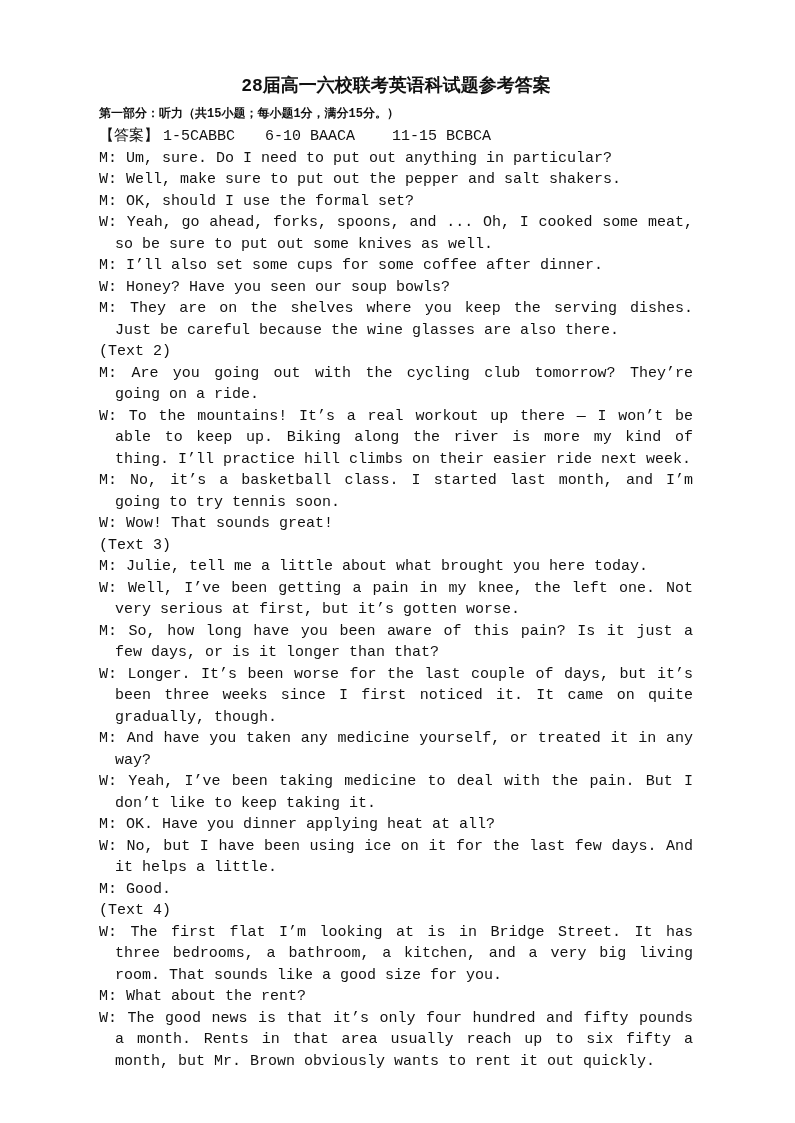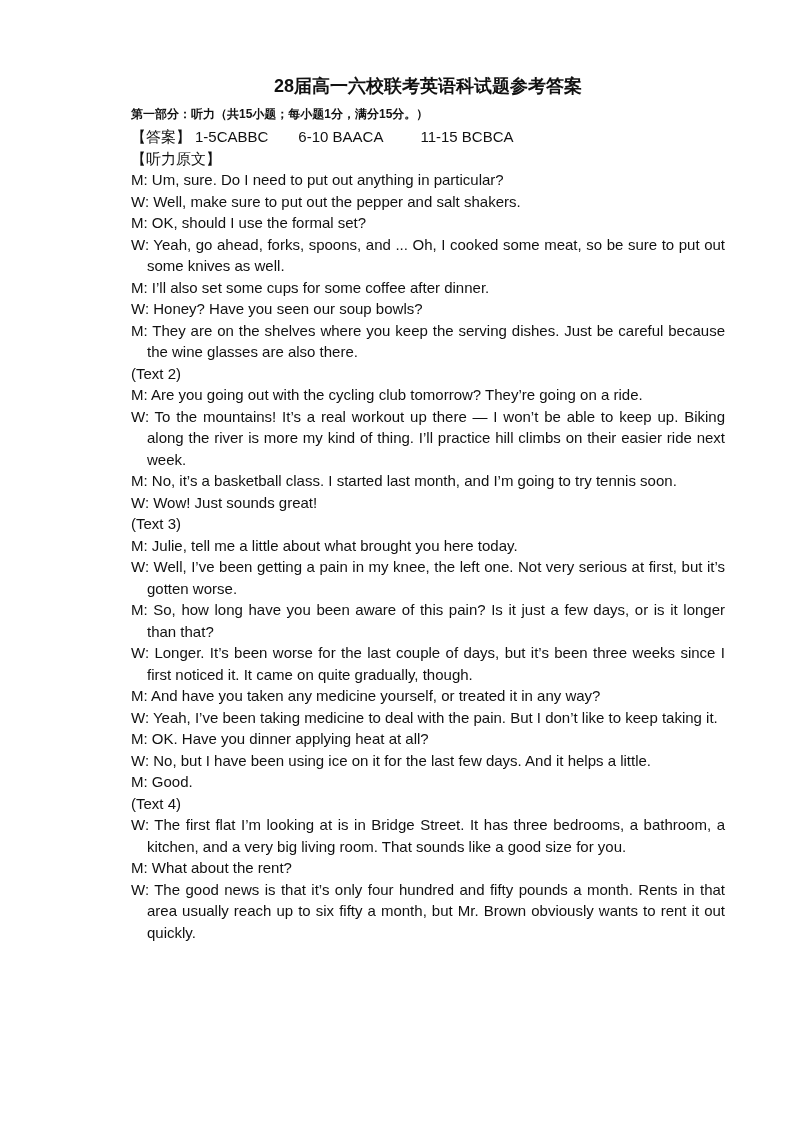--- a/index.html
+++ b/index.html
@@ -12,24 +12,23 @@
     height: 1123px;
     position: relative;
     overflow: hidden;
     color: #111;
   }
   .page {
     position: absolute;
     left: 99px;
     top: 74px;
     width: 594px;
-    font-family: Liberation Sans, sans-serif;
+    font-family: Liberation Mono, monospace;
     font-size: 15px;
     line-height: 21.5px;
-    margin-left: 32px;
   }
   .title {
     font-size: 18px;
     font-weight: 700;
     text-align: center;
     line-height: 24px;
     margin: 0 0 5px 0;
   }
   .section-heading {
     font-weight: 700;
@@ -61,35 +60,34 @@
 
 <div class="page">
   <h1 class="title">28届高一六校联考英语科试题参考答案</h1>
 
   <div class="section-heading">第一部分：听力（共15小题；每小题1分，满分15分。）</div>
 
   <div class="answers-line">
     <span class="answers-label">【答案】</span><span class="ans-g1">1-5CABBC</span><span class="ans-g2">6-10 BAACA</span><span>11-15 BCBCA</span>
   </div>
 
-  <div class="transcript-heading">【听力原文】</div>
 
   <div id="transcript">
       <div class="dialogue">M: Um, sure. Do I need to put out anything in particular?</div>
       <div class="dialogue">W: Well, make sure to put out the pepper and salt shakers.</div>
       <div class="dialogue">M: OK, should I use the formal set?</div>
       <div class="dialogue">W: Yeah, go ahead, forks, spoons, and ... Oh, I cooked some meat, so be sure to put out some knives as well.</div>
       <div class="dialogue">M: I’ll also set some cups for some coffee after dinner.</div>
       <div class="dialogue">W: Honey? Have you seen our soup bowls?</div>
       <div class="dialogue">M: They are on the shelves where you keep the serving dishes. Just be careful because the wine glasses are also there.</div>
       <div class="text-label">(Text 2)</div>
       <div class="dialogue">M: Are you going out with the cycling club tomorrow? They’re going on a ride.</div>
       <div class="dialogue">W: To the mountains! It’s a real workout up there — I won’t be able to keep up. Biking along the river is more my kind of thing. I’ll practice hill climbs on their easier ride next week.</div>
       <div class="dialogue">M: No, it’s a basketball class. I started last month, and I’m going to try tennis soon.</div>
-      <div class="dialogue">W: Wow! Just sounds great!</div>
+      <div class="dialogue">W: Wow! That sounds great!</div>
       <div class="text-label">(Text 3)</div>
       <div class="dialogue">M: Julie, tell me a little about what brought you here today.</div>
       <div class="dialogue">W: Well, I’ve been getting a pain in my knee, the left one. Not very serious at first, but it’s gotten worse.</div>
       <div class="dialogue">M: So, how long have you been aware of this pain? Is it just a few days, or is it longer than that?</div>
       <div class="dialogue">W: Longer. It’s been worse for the last couple of days, but it’s been three weeks since I first noticed it. It came on quite gradually, though.</div>
       <div class="dialogue">M: And have you taken any medicine yourself, or treated it in any way?</div>
       <div class="dialogue">W: Yeah, I’ve been taking medicine to deal with the pain. But I don’t like to keep taking it.</div>
       <div class="dialogue">M: OK. Have you dinner applying heat at all?</div>
       <div class="dialogue">W: No, but I have been using ice on it for the last few days. And it helps a little.</div>
       <div class="dialogue">M: Good.</div>

